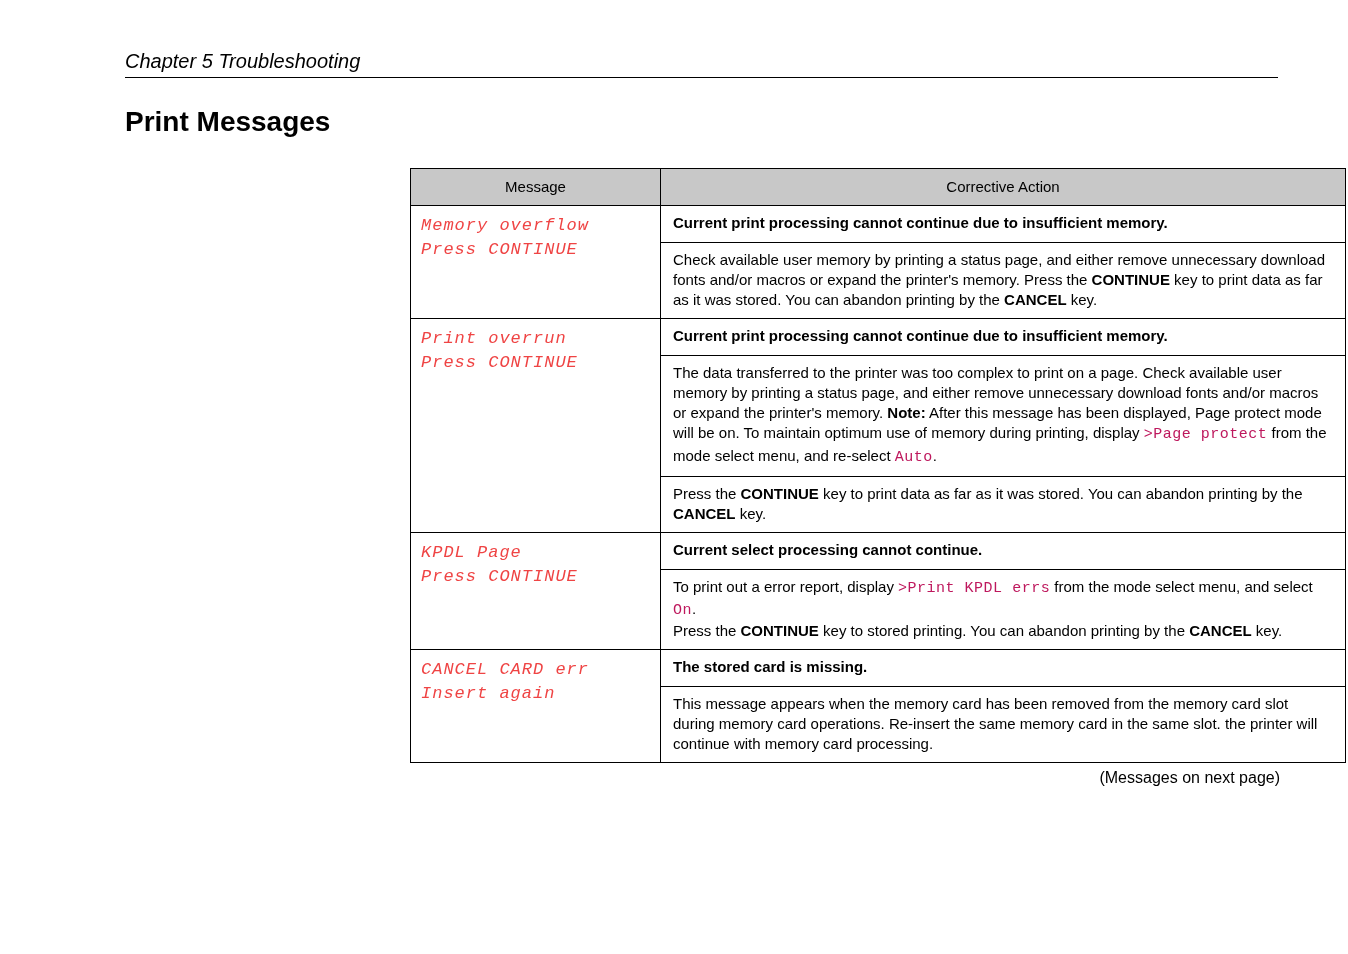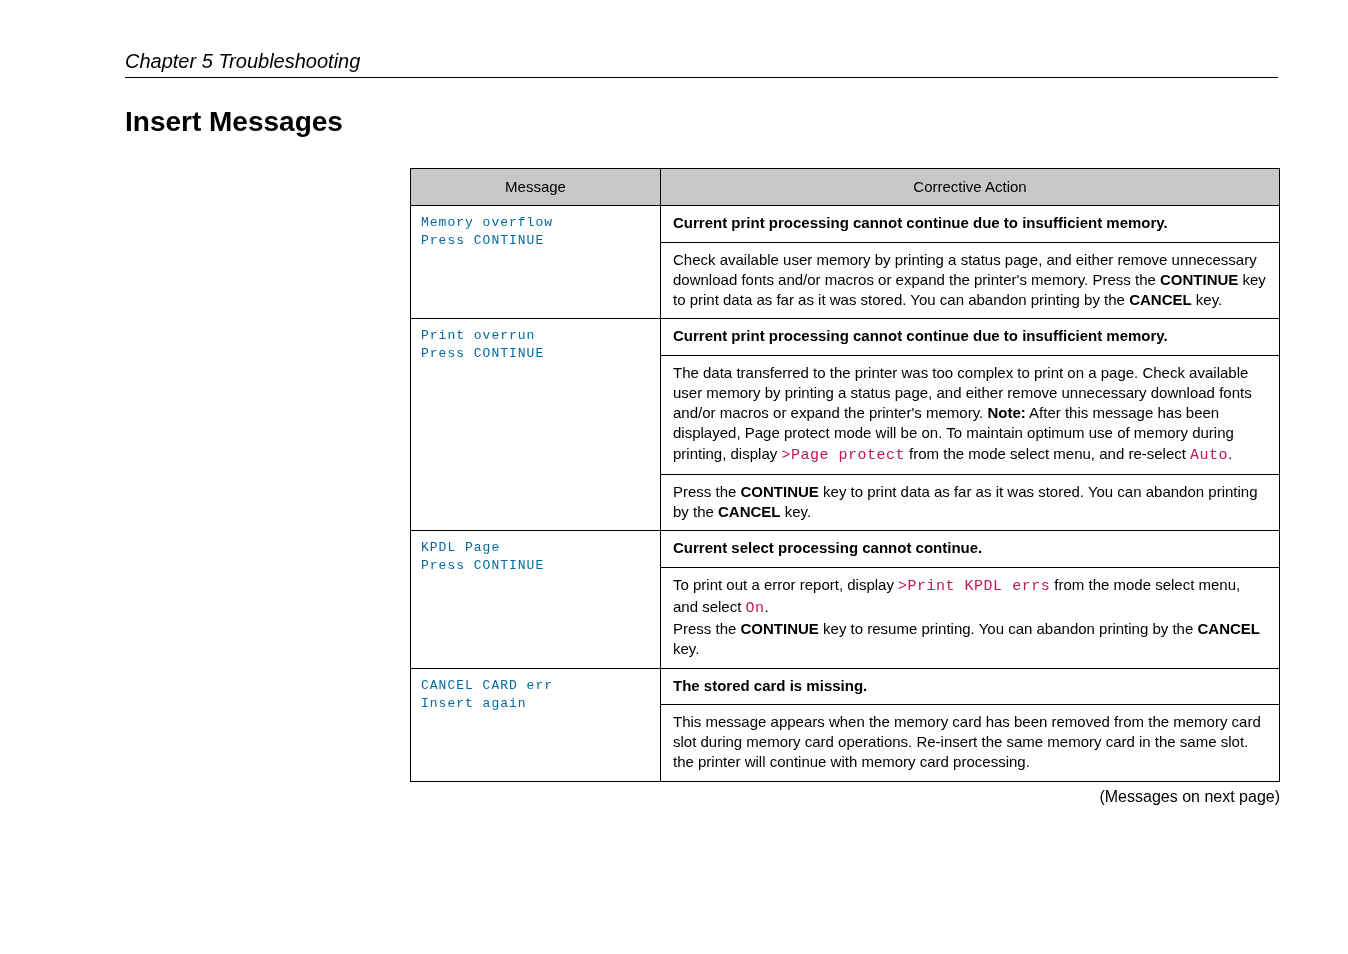--- a/index.html
+++ b/index.html
@@ -24,42 +24,43 @@
   .section-title {
     font-size: 28px;
     font-weight: bold;
     margin-bottom: 30px;
   }
   .table-wrap {
     margin-left: 285px;
   }
   table {
     border-collapse: collapse;
-    width: 870px;
+    width: 936px;
   }
   th, td {
     border: 1.5px solid #000;
     vertical-align: top;
     font-size: 15px;
     line-height: 1.35;
   }
   th {
     background: #c8c8c8;
     font-weight: normal;
     text-align: center;
     padding: 8px 6px;
   }
   th.col-msg { width: 250px; }
   td.msg {
     font-family: "DotMatrix", "Courier New", monospace;
-    font-size: 13px;
+    font-size: 17px;
     letter-spacing: 1px;
     padding: 8px 10px;
     line-height: 1.4;
-    color: #0369a1;
+    color: #ef4444;
+    font-style: italic;
   }
   td.action {
     padding: 0;
   }
   .block {
     padding: 7px 12px 8px 12px;
   }
   .sep {
     border-top: 1.5px solid #000;
   }
@@ -76,21 +77,21 @@
     margin-left: 285px;
     width: 870px;
   }
 </style>
 </head>
 <body>
 
 <div class="chapter-header">Chapter 5  Troubleshooting</div>
 <hr class="hr">
 
-<div class="section-title">Insert Messages</div>
+<div class="section-title">Print Messages</div>
 
 <div class="table-wrap">
 <table>
   <thead>
     <tr>
       <th class="col-msg">Message</th>
       <th>Corrective Action</th>
     </tr>
   </thead>
   <tbody>
@@ -132,21 +133,21 @@
       <td class="msg">
         <span>KPDL Page</span><br>
         <span>Press CONTINUE</span>
       </td>
       <td class="action">
         <div class="block">
           <span class="bold">Current select processing cannot continue.</span>
         </div>
         <div class="block sep">
           <span>To print out a error report, display </span><span class="lcd">&gt;Print KPDL errs</span><span> from the mode select menu, and select </span><span class="lcd">On</span><span>.</span><br>
-          <span>Press the </span><span class="bold">CONTINUE</span><span> key to resume printing. You can abandon printing by the </span><span class="bold">CANCEL</span><span> key.</span>
+          <span>Press the </span><span class="bold">CONTINUE</span><span> key to stored printing. You can abandon printing by the </span><span class="bold">CANCEL</span><span> key.</span>
         </div>
       </td>
     </tr>
 
     <tr>
       <td class="msg">
         <span>CANCEL CARD err</span><br>
         <span>Insert again</span>
       </td>
       <td class="action">

